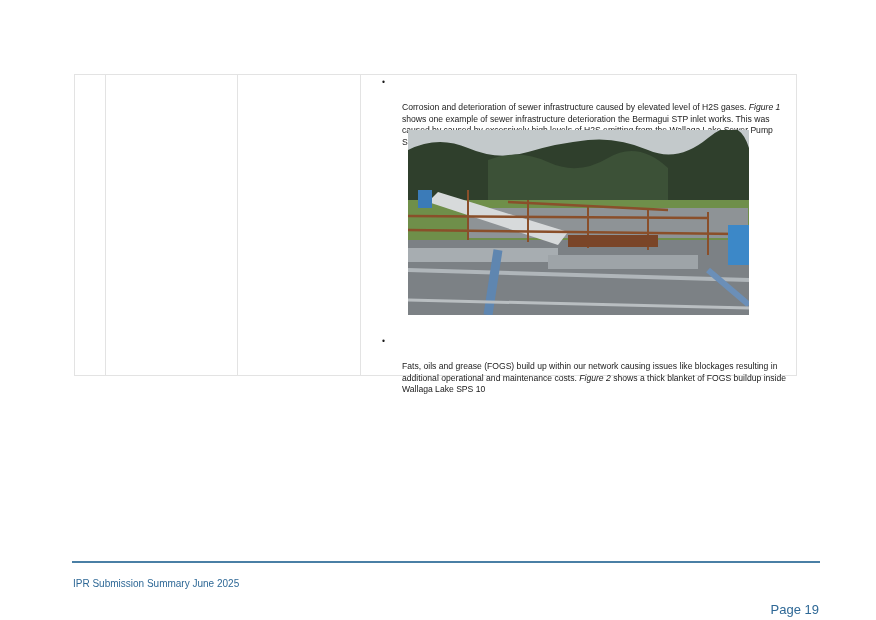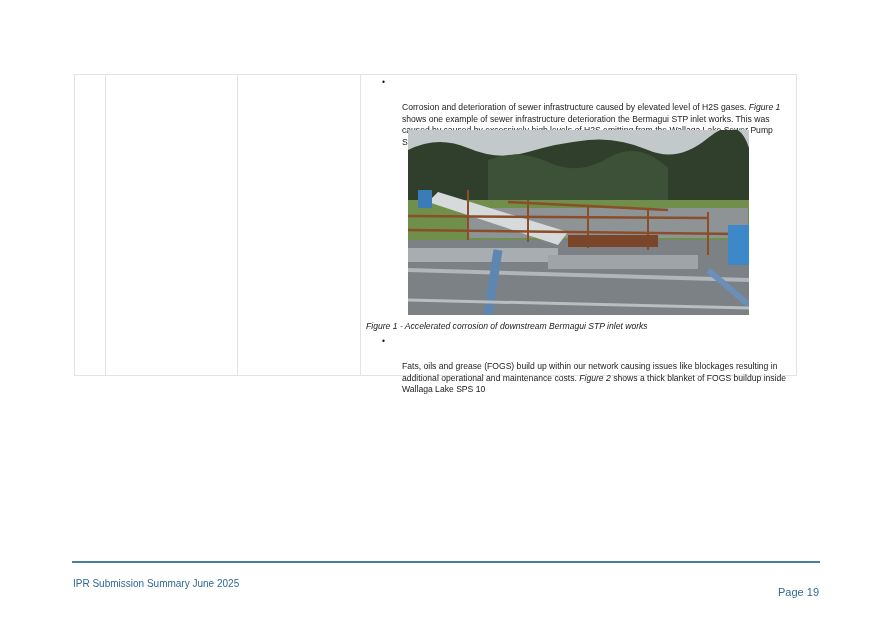--- a/index.html
+++ b/index.html
@@ -9,21 +9,21 @@
            border: 1px solid #e3e3e3; box-sizing: border-box; }
   .col-line { position: absolute; top: 0; bottom: 0; width: 1px; background: #e3e3e3; }
   .content { position: absolute; left: 360px; top: 74px; width: 437px; height: 302px;
              font-size: 8.6px; line-height: 11.6px; }
   .bullet { position: absolute; left: 22px; width: 8px; }
   .btext { position: absolute; left: 42px; right: 6px; margin-top: 25px; }
   .photo { position: absolute; left: 48px; top: 56px; width: 341px; height: 185px; overflow: hidden; }
   .caption { position: absolute; left: 6px; top: 247px; font-style: italic; }
   .footer-rule { position: absolute; left: 72px; top: 561px; width: 748px; height: 1.5px; background: #4a7fa5; }
   .footer-left { position: absolute; left: 73px; top: 578px; font-size: 10px; color: #2e6896; }
-  .footer-right { position: absolute; right: 57px; top: 586px; font-size: 11px; color: #2e6896; }
+  .footer-right { position: absolute; right: 57px; top: 602px; font-size: 13px; color: #2e6896; }
 </style>
 </head>
 <body>
 
 <div class="table">
   <div class="col-line" style="left:30px"></div>
   <div class="col-line" style="left:162px"></div>
   <div class="col-line" style="left:285px"></div>
 </div>
 
@@ -51,21 +51,20 @@
       <path d="M90 120 L80 185" stroke="#5f86b0" stroke-width="9"></path>
       <path d="M0 86 L300 88 M0 100 L330 104 M100 72 L260 80" stroke="#8a4f2a" stroke-width="2.5" fill="none"></path>
       <path d="M60 60 L60 110 M120 70 L120 112 M180 75 L180 118 M240 80 L240 120 M300 82 L300 125" stroke="#8a4f2a" stroke-width="2"></path>
       <rect x="160" y="105" width="90" height="12" fill="#7a4528"></rect>
       <rect x="320" y="95" width="21" height="40" fill="#3c88c8"></rect>
       <path d="M300 140 L341 175" stroke="#6b8fb8" stroke-width="6"></path>
       <path d="M0 170 L341 178" stroke="#b9bec1" stroke-width="3"></path>
     </svg>
   </div>
 
-  <div class="caption">Figure 1 - Accelerated corrosion of downstream Bermagui STP inlet works</div>
 
   <span class="bullet" style="top:262px">•</span>
   <div class="btext" style="top:262px">
     <span>Fats, oils and grease (FOGS) build up within our network causing issues like blockages resulting in additional operational and maintenance costs. </span><i>Figure 2</i><span> shows a thick blanket of FOGS buildup inside Wallaga Lake SPS 10</span>
   </div>
 </div>
 
 <div class="footer-rule"></div>
 <div class="footer-left">IPR Submission Summary June 2025</div>
 <div class="footer-right">Page 19</div>

